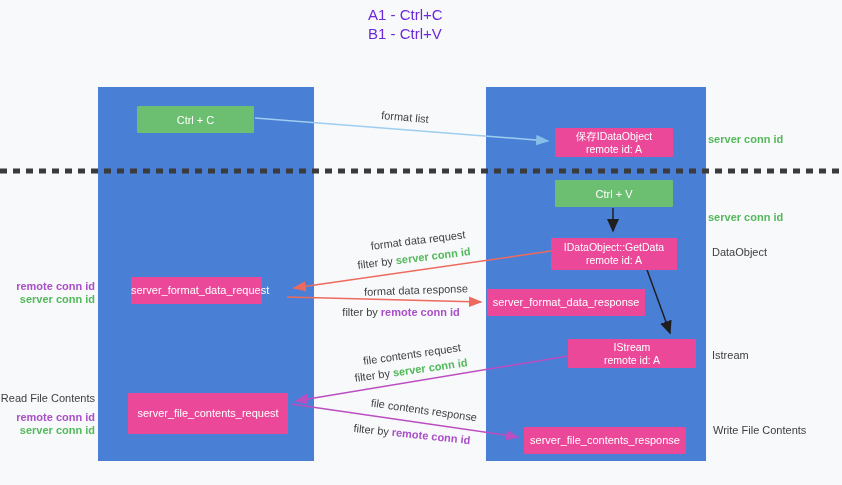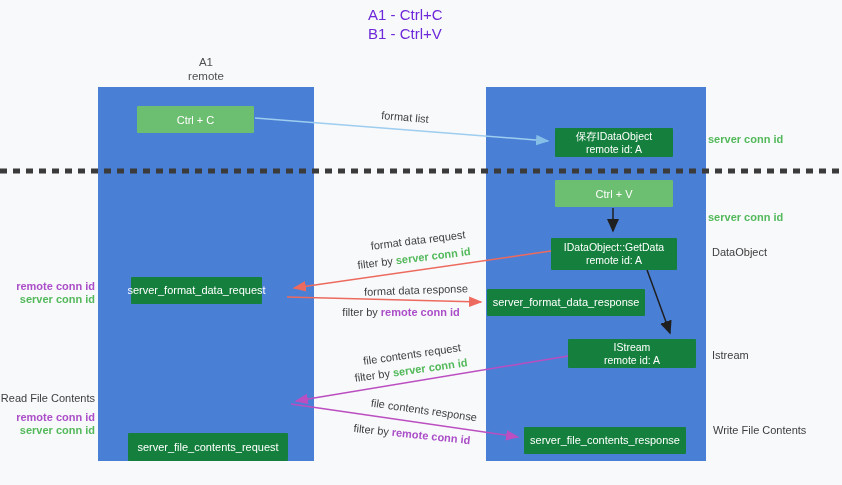--- a/index.html
+++ b/index.html
@@ -6,45 +6,41 @@
   .canvas{position:relative;width:842px;height:485px;background:#f8f9fb;overflow:hidden;
           font-family:"Liberation Sans",sans-serif;}
   .title{position:absolute;left:368px;top:5px;font-size:15px;line-height:19px;color:#6d28d9;z-index:3;}
   .lane{position:absolute;top:87px;height:374px;background:#4a7fd6;z-index:1;}
   .lane-left{left:98px;width:216px;}
   .lane-right{left:486px;width:220px;}
   .lane-header{position:absolute;top:55px;text-align:center;font-size:11.5px;line-height:14px;color:#4f4f4f;z-index:3;}
   .lane-header.left{left:98px;width:216px;}
   .lane-header.right{left:486px;width:220px;}
   svg.arrows{position:absolute;left:0;top:0;z-index:2;}
-  .node{position:absolute;z-index:3;display:flex;flex-direction:column;align-items:center;justify-content:center;
+  .node{position:absolute;z-index:3;display:flex;flex-direction:column;justify-content:center;
         color:#fff;text-align:center;border-radius:1px;}
   .node-green{background:#6cbe70;font-size:11px;}
-  .node-orange{background:#15803d;font-size:10.5px;line-height:13px;}
+  .node-orange{background:#ec4899;font-size:10.5px;line-height:13px;}
   .edge-label{position:absolute;z-index:3;white-space:nowrap;font-size:11px;color:#3f3f3f;
               transform-origin:center center;}
   .side-label{position:absolute;z-index:3;white-space:nowrap;font-size:11px;color:#3e3e3e;}
   .green-txt{color:#53b95b;font-weight:bold;}
   .purple-txt{color:#ab4fc8;font-weight:bold;}
   .stack-right{text-align:right;line-height:13px;}
 </style>
 </head>
 <body>
 
 <div class="canvas">
 
   <div class="title">
     <div>A1 - Ctrl+C</div>
     <div>B1 - Ctrl+V</div>
   </div>
 
-  <div class="lane-header left">
-    <div>A1</div>
-    <div>remote</div>
-  </div>
 
   <div class="lane lane-left"></div>
   <div class="lane lane-right"></div>
 
   <svg class="arrows" width="842" height="485">
     <defs>
       <marker id="m-blue" markerWidth="10" markerHeight="8" refX="8" refY="3.5" orient="auto">
         <path d="M0,0 L9,3.5 L0,7 Z" fill="#85bfe8"></path>
       </marker>
       <marker id="m-red" markerWidth="10" markerHeight="8" refX="8" refY="3.5" orient="auto">
@@ -91,21 +87,21 @@
 
   <div class="node node-orange" style="left:487px;top:289px;width:158px;height:27px;font-size:11px;">
     <div>server_format_data_response</div>
   </div>
 
   <div class="node node-orange" style="left:568px;top:339px;width:128px;height:29px;">
     <div>IStream</div>
     <div>remote id: A</div>
   </div>
 
-  <div class="node node-orange" style="left:128px;top:393px;width:160px;height:28px;font-size:11px;margin-top:40px;">
+  <div class="node node-orange" style="left:128px;top:393px;width:160px;height:41px;font-size:11px;">
     <div>server_file_contents_request</div>
   </div>
 
   <div class="node node-orange" style="left:524px;top:427px;width:162px;height:27px;font-size:11px;">
     <div>server_file_contents_response</div>
   </div>
 
   <div class="edge-label" style="left:405px;top:117px;transform:translate(-50%,-50%) rotate(5deg);">format list</div>
 
   <div class="edge-label" style="left:418px;top:240px;transform:translate(-50%,-50%) rotate(-7deg);">format data request</div>

